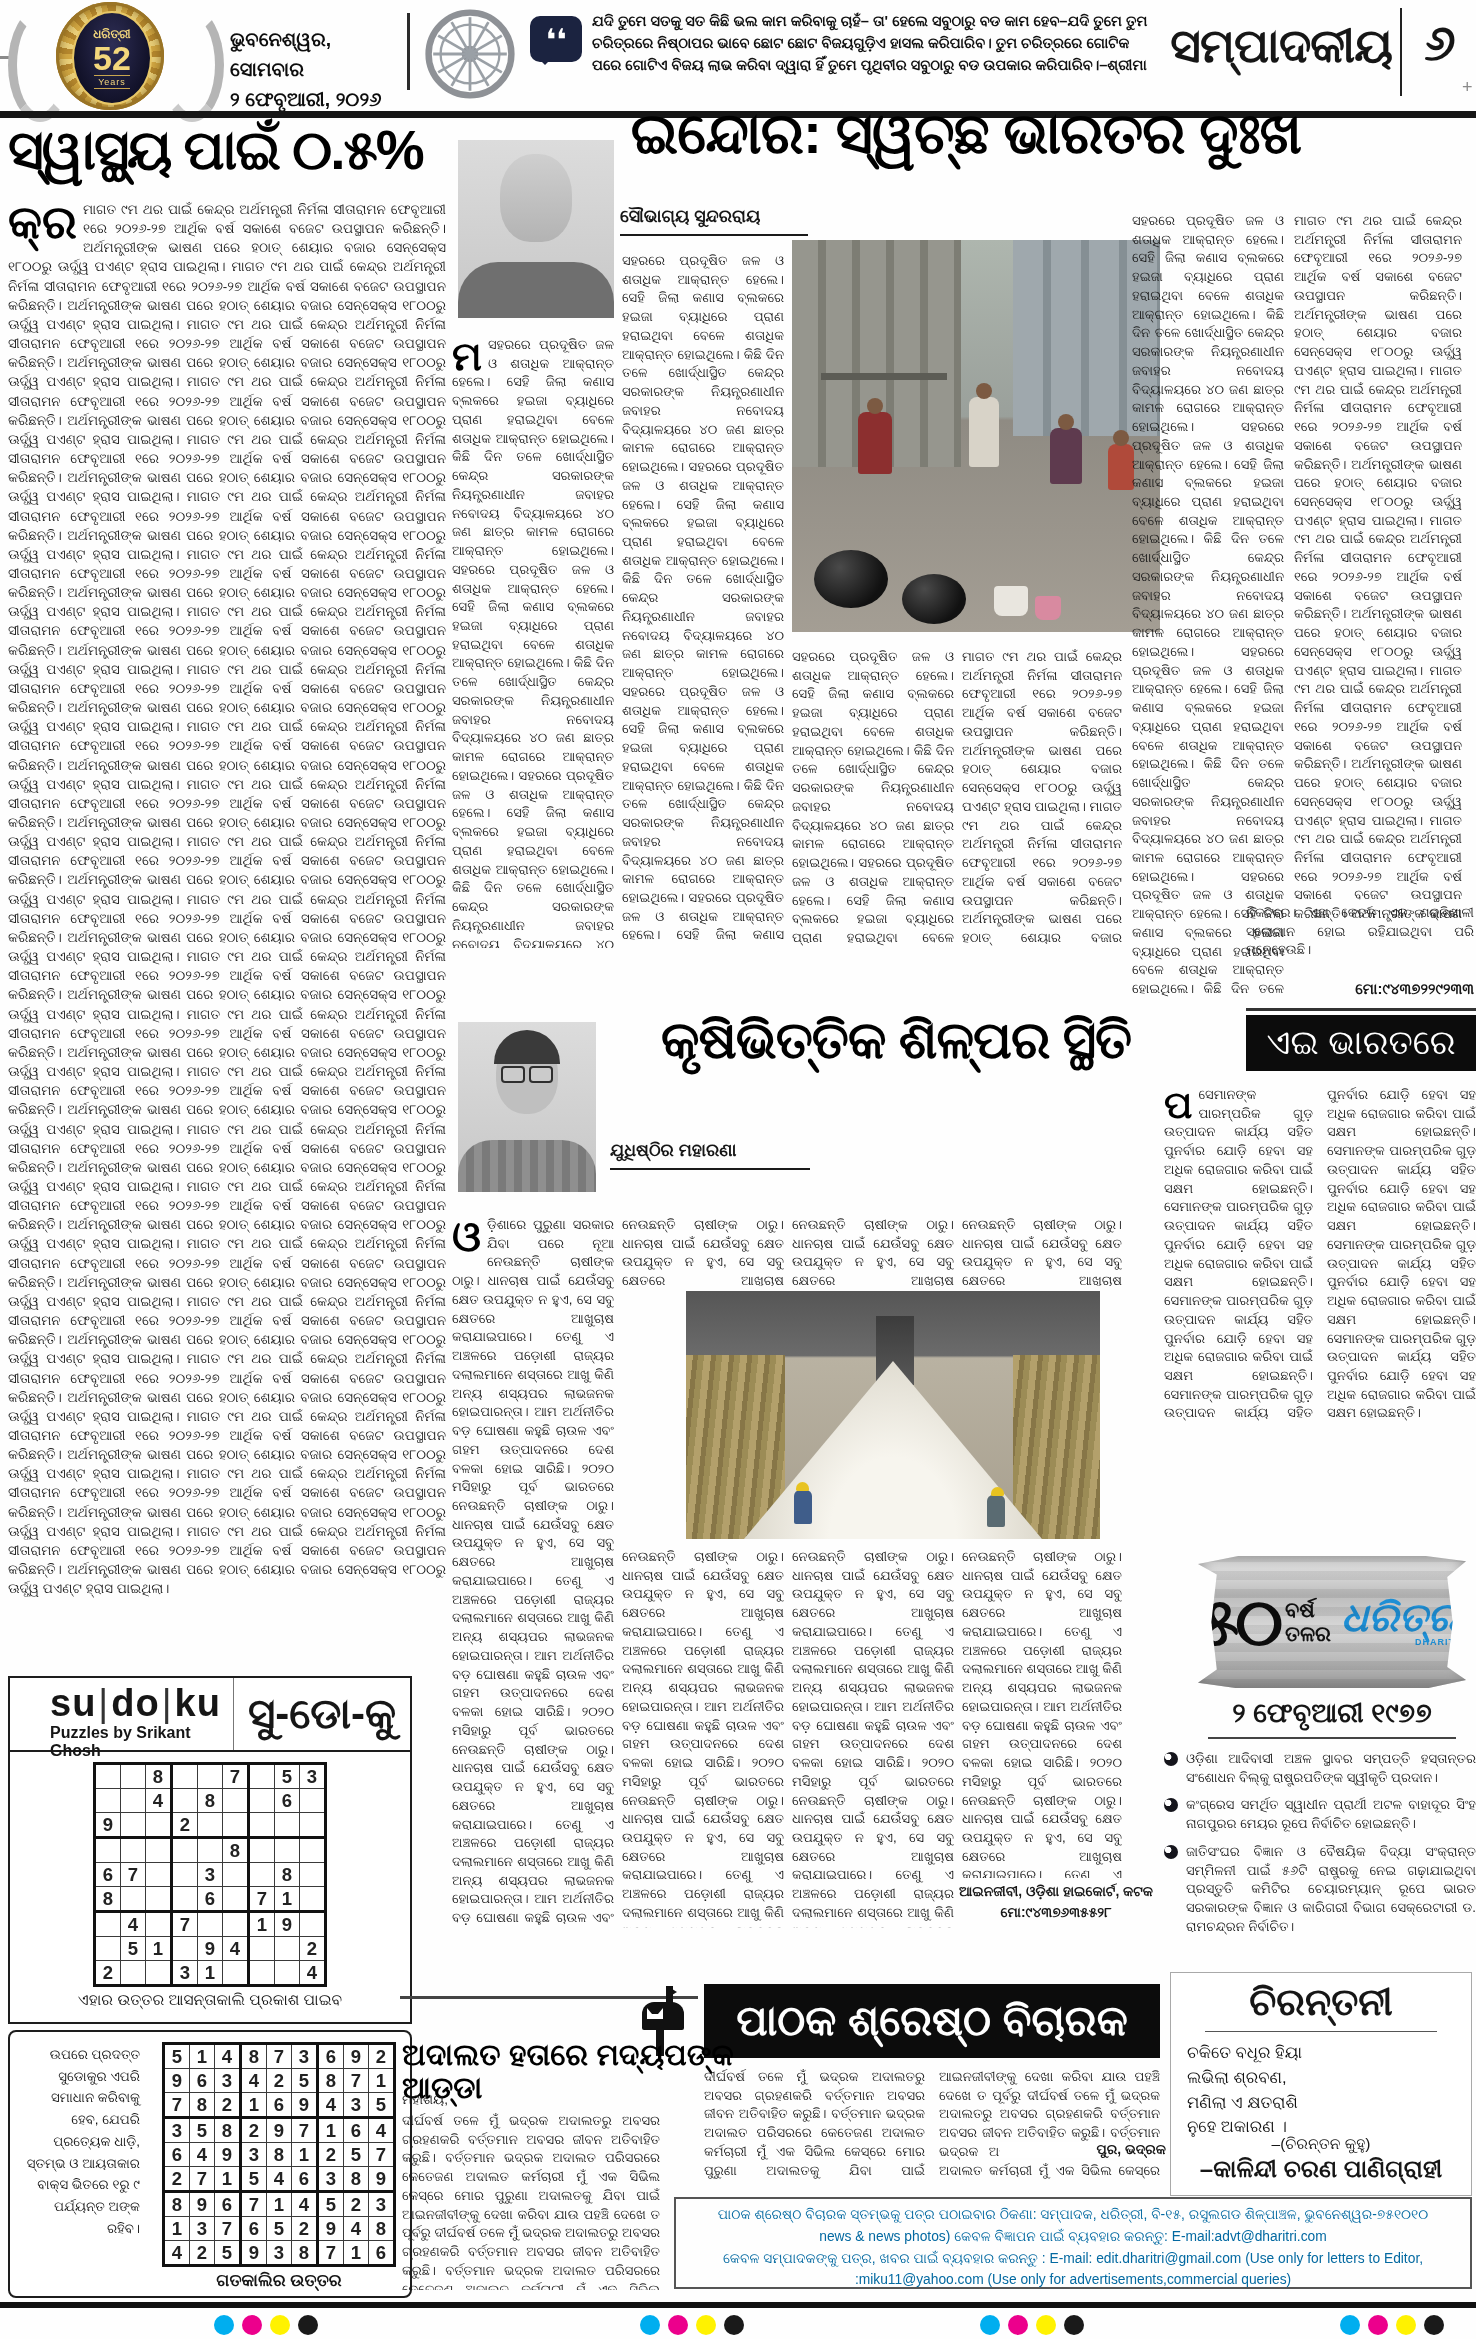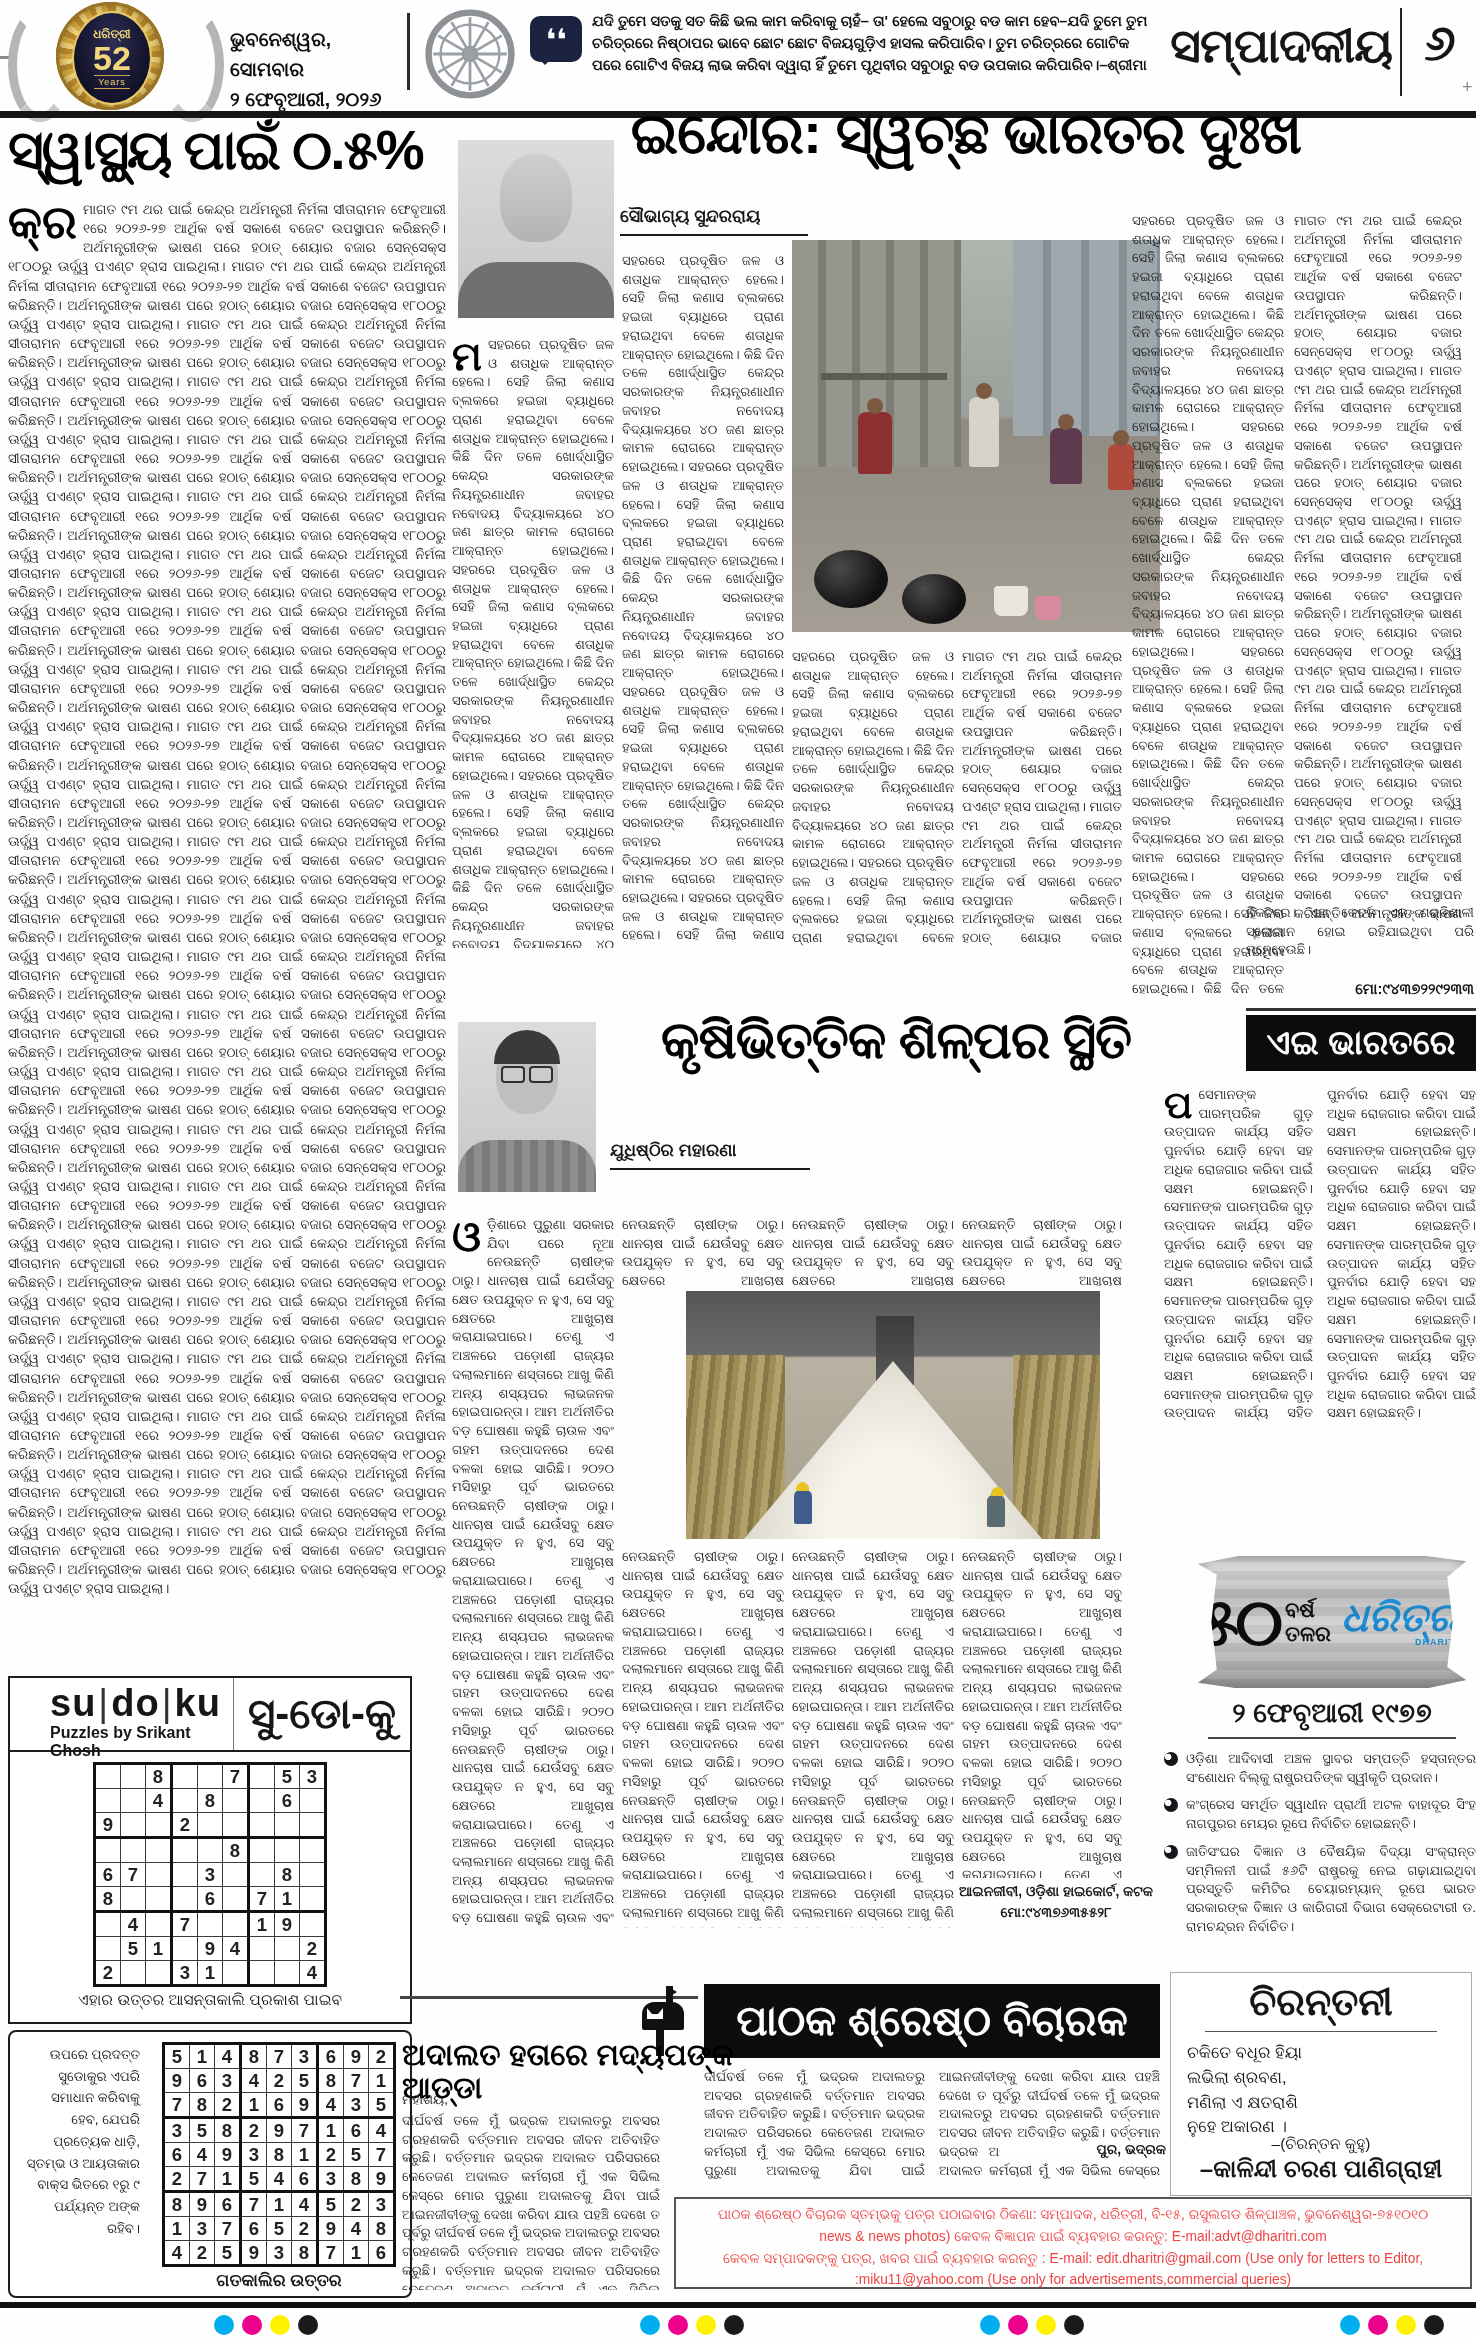--- a/index.html
+++ b/index.html
@@ -66,21 +66,21 @@
   .cane{position:absolute;bottom:0;height:74%;background:repeating-linear-gradient(96deg,#b3a06b 0 7px,#877647 7px 12px,#9c8c56 12px 18px);}
   .chute{position:absolute;left:46%;top:10%;width:9%;height:28%;background:linear-gradient(#3c3c3c,#585858);}
   .heap{position:absolute;left:14%;bottom:0;width:72%;height:78%;
         background:radial-gradient(ellipse at 50% 100%,#f7f5ee 30%,#ddd9cd 70%,#c9c4b6 100%);
         clip-path:polygon(0 100%,50% 8%,100% 100%);}
   .helmet{position:absolute;width:13px;height:9px;border-radius:7px 7px 2px 2px;background:#e8c321;}
   .worker{position:absolute;border-radius:6px 6px 2px 2px;}
   
   .ei-rule{left:1246px;top:1008px;width:230px;height:2.5px;background:#333;}
   .ei-banner{left:1246px;top:1015px;width:230px;height:56px;background:#0c0c0c;color:#fff;display:flex;align-items:center;justify-content:center;
-             font-size:34px;font-weight:700;}
+             font-size:34px;font-weight:400;}
   .fy-banner{left:1198px;top:1556px;width:268px;height:132px;
              background:linear-gradient(#efefef,#bdbdbd 30%,#d8d8d8 55%,#9f9f9f);
              clip-path:polygon(0 6%,7% 14%,5% 50%,7% 86%,0 96%,14% 100%,86% 100%,100% 94%,93% 84%,95% 50%,93% 16%,100% 4%,85% 0,15% 0);
              display:flex;align-items:center;justify-content:center;gap:6px;
              box-shadow:inset 0 0 18px #777;}
   .fy-banner:before{content:"";position:absolute;inset:0;background:repeating-linear-gradient(0deg,#00000014 0 9px,transparent 9px 18px);}
   .fy-50{font-size:66px;font-weight:900;color:#0c0c0c;line-height:1;letter-spacing:-4px;}
   .fy-mid{font-size:21px;font-weight:800;color:#111;width:54px;line-height:1.15;}
   .fy-brand{font-size:40px;font-weight:800;color:#1e8fd5;font-style:italic;line-height:1;}
   .fy-brand-en{font-size:9px;color:#1e8fd5;text-align:right;letter-spacing:1px;font-weight:700;}
@@ -121,21 +121,21 @@
   .mb-flag{position:absolute;left:24px;top:0;width:7px;height:26px;background:#111;}
   .mb-flag:after{content:"";position:absolute;right:-10px;top:0;border:6px solid transparent;border-left:10px solid #111;}
   .mb-body{position:absolute;left:0;top:16px;width:42px;height:28px;background:#111;border-radius:12px 12px 2px 2px;}
   .mb-env{position:absolute;left:5px;top:22px;width:16px;height:11px;background:#fff;}
   .mb-env:after{content:"";position:absolute;left:0;top:0;border:5px solid transparent;border-top:6px solid #111;width:6px;}
   .mb-post{position:absolute;left:14px;top:44px;width:8px;height:26px;background:#111;}
   .letters-banner{left:704px;top:1984px;width:456px;height:74px;background:#0c0c0c;color:#fff;display:flex;align-items:center;justify-content:center;
                   font-size:42px;font-weight:800;}
   .letter-head{left:402px;top:2038px;width:332px;font-size:30px;font-weight:800;line-height:1.1;color:#000;}
   .footer-box{left:674px;top:2197px;width:798px;height:92px;border:2px solid #555;box-sizing:border-box;
-              text-align:center;font-size:13.8px;line-height:1.58;color:#ef4444;padding-top:5px;}
+              text-align:center;font-size:13.8px;line-height:1.58;color:#0369a1;padding-top:5px;}
   .bottom-rule{left:0;top:2302px;width:1476px;height:6px;background:#101010;}
   .cmyk{top:2315px;width:104px;height:20px;display:flex;gap:8px;}
   .cmyk i{width:20px;height:20px;border-radius:50%;display:block;}
 </style>
 </head>
 <body>
 
 <div class="page">
 
   <div class="abs reg-left"></div>

